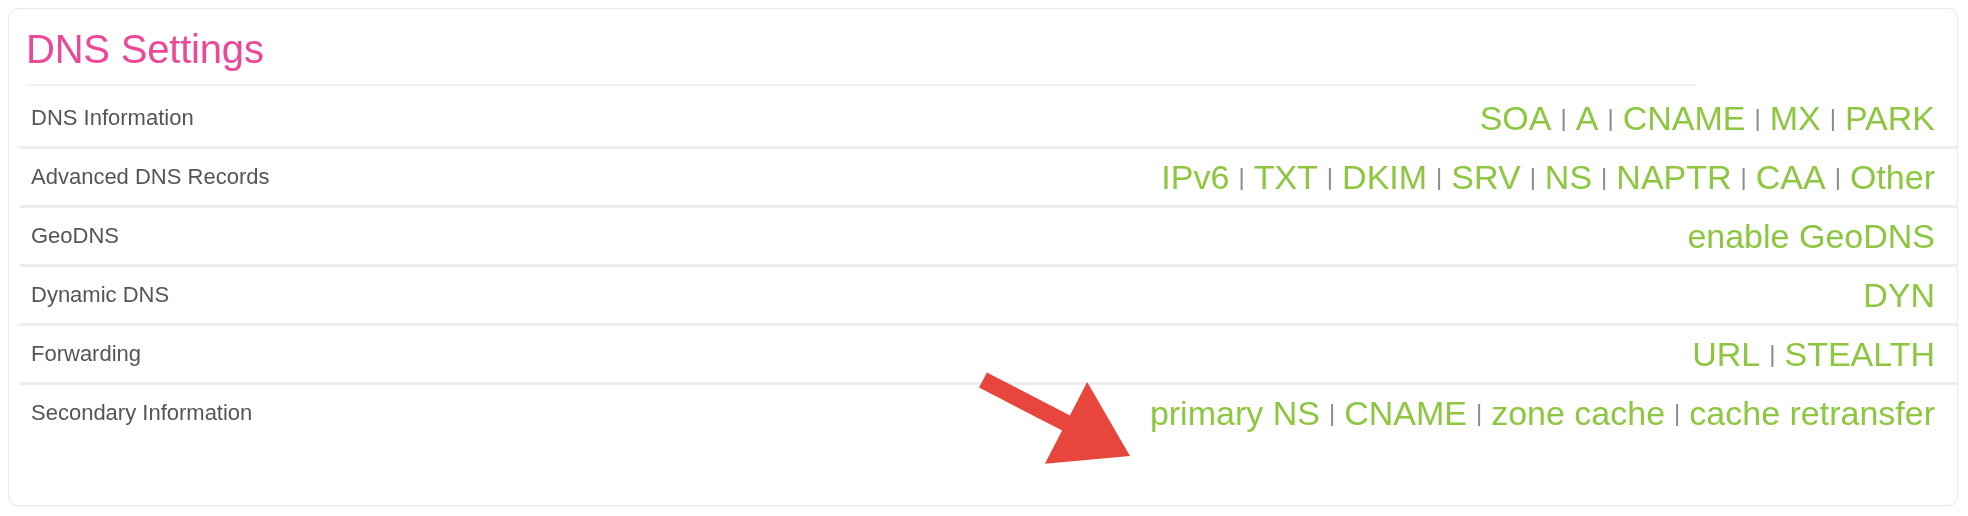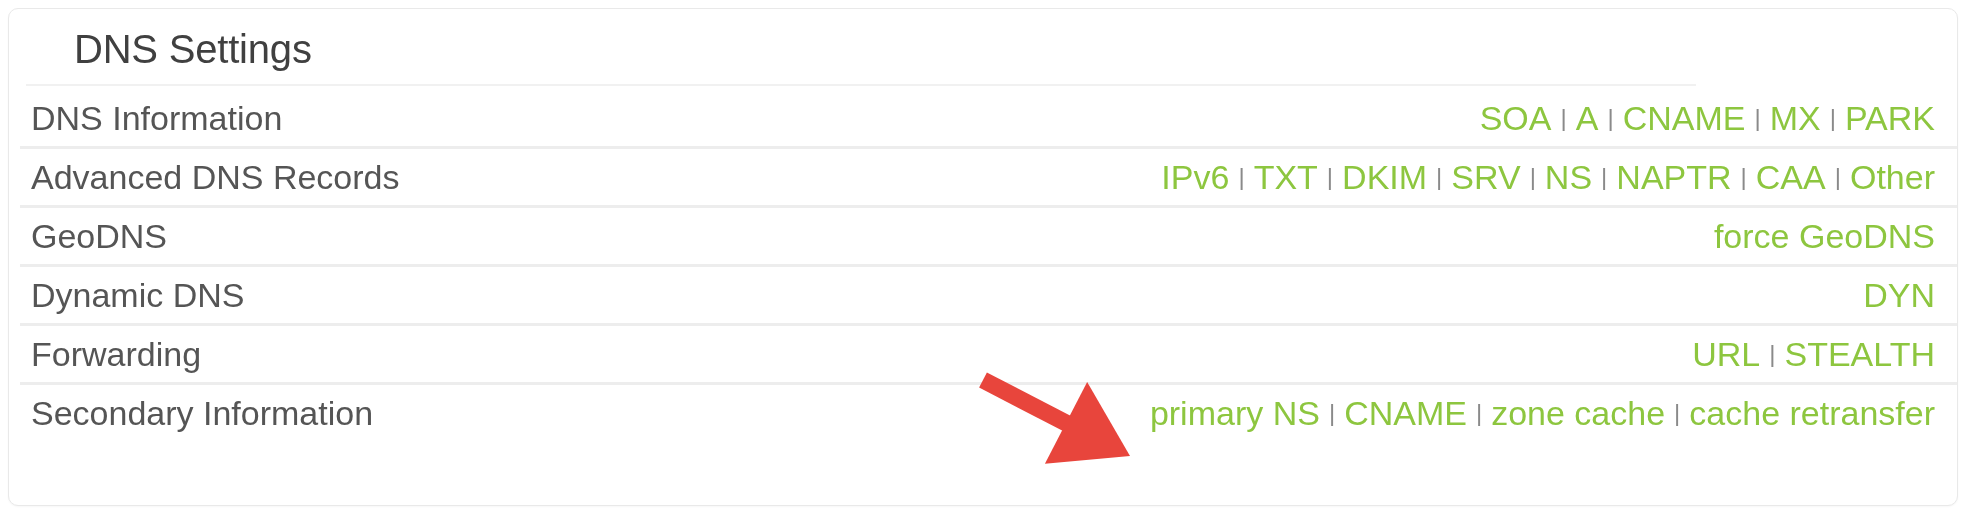--- a/index.html
+++ b/index.html
@@ -35,25 +35,24 @@
     box-shadow: 0 1px 2px rgba(0,0,0,0.035);
     overflow: hidden;
   }
 
   .card-title {
     position: absolute;
     left: 17px;
     top: 14px;
     font-size: 40px;
     font-weight: 400;
-    color: #404040;
+    color: #ec4899;
     letter-spacing: -0.2px;
     line-height: 52px;
     white-space: nowrap;
-    margin-left: 48px;
   }
 
   .title-rule {
     position: absolute;
     left: 17px;
     top: 75px;
     width: 1670px;
     height: 2px;
     background: #f1f1f1;
   }
@@ -84,21 +83,21 @@
     content: "";
     position: absolute;
     left: 11px;
     right: 0px;
     top: 2px;
     height: 3px;
     background: #ededed;
   }
 
   .row-label {
-    font-size: 34px;
+    font-size: 22px;
     color: #555555;
     font-weight: 400;
     white-space: nowrap;
     line-height: 34px;
   }
 
   .row-links {
     display: flex;
     align-items: center;
     white-space: nowrap;
@@ -172,21 +171,21 @@
             <span class="sep">|</span>
             <a href="#">CAA</a>
             <span class="sep">|</span>
             <a href="#">Other</a>
           </div>
         </div>
         <div class="row-divider"></div>
         <div class="row">
           <div class="row-label">GeoDNS</div>
           <div class="row-links">
-            <a href="#">force GeoDNS</a>
+            <a href="#">enable GeoDNS</a>
           </div>
         </div>
         <div class="row-divider"></div>
         <div class="row">
           <div class="row-label">Dynamic DNS</div>
           <div class="row-links">
             <a href="#">DYN</a>
           </div>
         </div>
         <div class="row-divider"></div>

